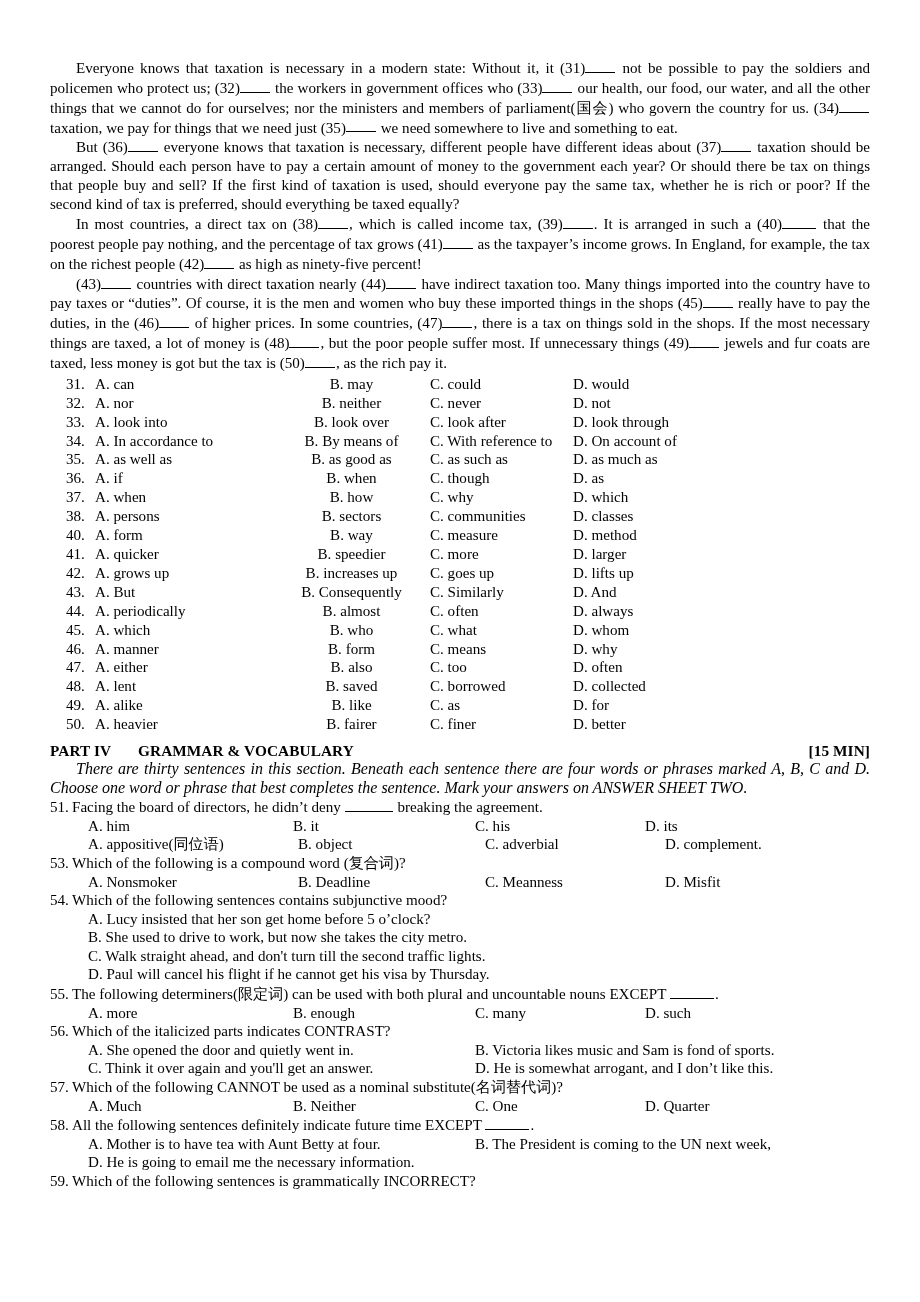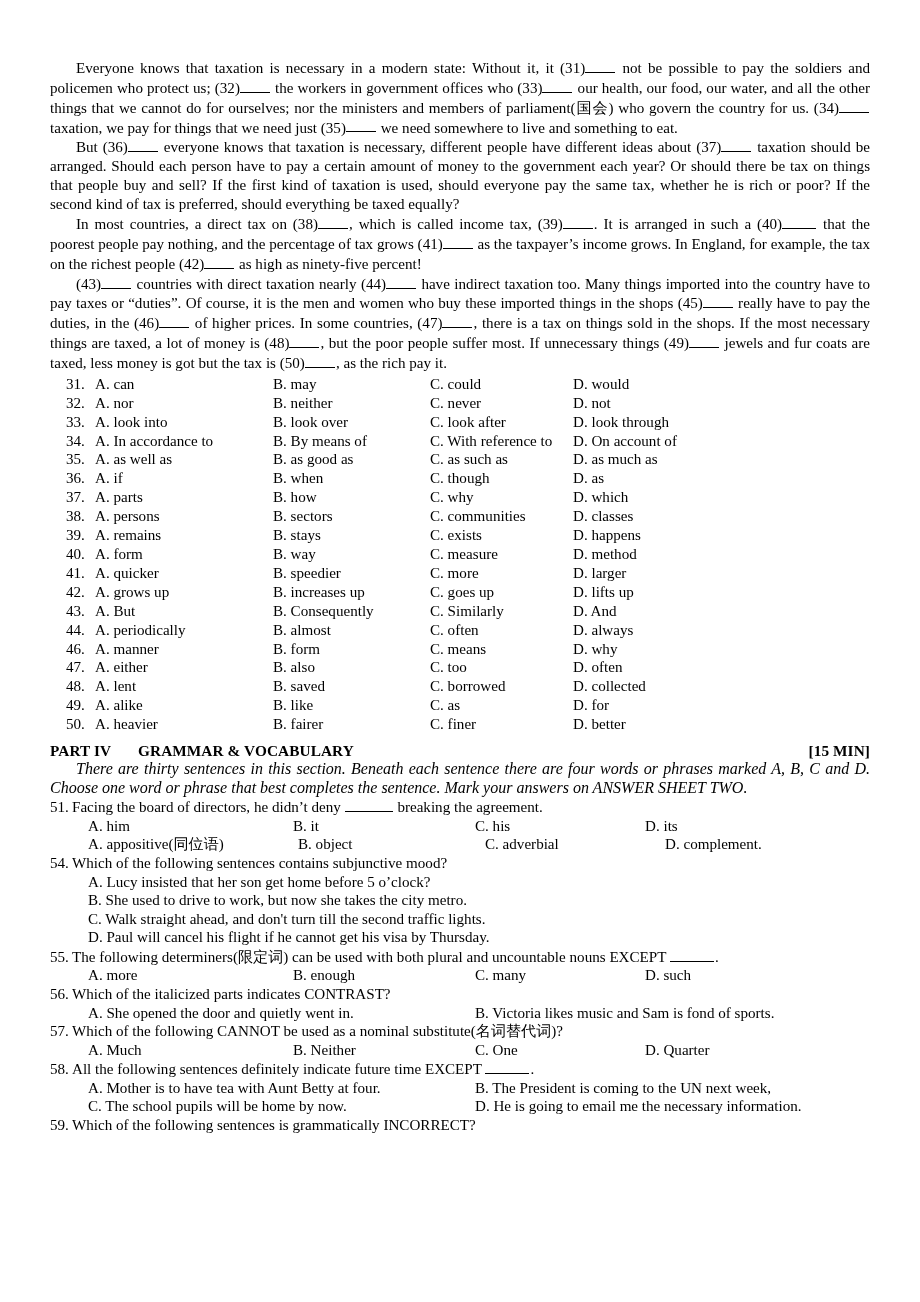--- a/index.html
+++ b/index.html
@@ -54,21 +54,21 @@
     display: flex;
     white-space: nowrap;
   }
   .cloze-row .num {
     width: 29px;
     padding-left: 16px;
     box-sizing: content-box;
     flex: 0 0 auto;
   }
   .cloze-row .opt-a { width: 178px; flex: 0 0 auto; }
-  .cloze-row .opt-b { width: 157px; flex: 0 0 auto; }
+  .cloze-row .opt-b { width: 157px; flex: 0 0 auto; text-align: center; }
   .cloze-row .opt-c { width: 143px; flex: 0 0 auto; }
   .cloze-row .opt-d { flex: 0 0 auto; }
 
   
   .part-head {
     display: flex;
     align-items: baseline;
     font-weight: bold;
     font-size: 15.3px;
     margin-top: 8px;
@@ -174,40 +174,33 @@
       </div>
       <div class="cloze-row">
         <span class="num">36.</span>
         <span class="opt-a">A. if</span>
         <span class="opt-b">B. when</span>
         <span class="opt-c">C. though</span>
         <span class="opt-d">D. as</span>
       </div>
       <div class="cloze-row">
         <span class="num">37.</span>
-        <span class="opt-a">A. parts</span>
+        <span class="opt-a">A. when</span>
         <span class="opt-b">B. how</span>
         <span class="opt-c">C. why</span>
         <span class="opt-d">D. which</span>
       </div>
       <div class="cloze-row">
         <span class="num">38.</span>
         <span class="opt-a">A. persons</span>
         <span class="opt-b">B. sectors</span>
         <span class="opt-c">C. communities</span>
         <span class="opt-d">D. classes</span>
       </div>
       <div class="cloze-row">
-        <span class="num">39.</span>
-        <span class="opt-a">A. remains</span>
-        <span class="opt-b">B. stays</span>
-        <span class="opt-c">C. exists</span>
-        <span class="opt-d">D. happens</span>
-      </div>
-      <div class="cloze-row">
         <span class="num">40.</span>
         <span class="opt-a">A. form</span>
         <span class="opt-b">B. way</span>
         <span class="opt-c">C. measure</span>
         <span class="opt-d">D. method</span>
       </div>
       <div class="cloze-row">
         <span class="num">41.</span>
         <span class="opt-a">A. quicker</span>
         <span class="opt-b">B. speedier</span>
@@ -227,20 +220,27 @@
         <span class="opt-b">B. Consequently</span>
         <span class="opt-c">C. Similarly</span>
         <span class="opt-d">D. And</span>
       </div>
       <div class="cloze-row">
         <span class="num">44.</span>
         <span class="opt-a">A. periodically</span>
         <span class="opt-b">B. almost</span>
         <span class="opt-c">C. often</span>
         <span class="opt-d">D. always</span>
+      </div>
+      <div class="cloze-row">
+        <span class="num">45.</span>
+        <span class="opt-a">A. which</span>
+        <span class="opt-b">B. who</span>
+        <span class="opt-c">C. what</span>
+        <span class="opt-d">D. whom</span>
       </div>
       <div class="cloze-row">
         <span class="num">46.</span>
         <span class="opt-a">A. manner</span>
         <span class="opt-b">B. form</span>
         <span class="opt-c">C. means</span>
         <span class="opt-d">D. why</span>
       </div>
       <div class="cloze-row">
         <span class="num">47.</span>
@@ -292,20 +292,29 @@
 
   <div class="gq">
     <div class="opts4 wide">
       <span class="c1">A. appositive(同位语)</span>
       <span class="c2">B. object</span>
       <span class="c3">C. adverbial</span>
       <span class="c4">D. complement.</span>
     </div>
   </div>
 
+  <div class="gq">
+    <div class="stem"><span class="qnum">53.</span><span>Which of the following is a compound word (复合词)?</span></div>
+    <div class="opts4 wide">
+      <span class="c1">A. Nonsmoker</span>
+      <span class="c2">B. Deadline</span>
+      <span class="c3">C. Meanness</span>
+      <span class="c4">D. Misfit</span>
+    </div>
+  </div>
 
   <div class="gq">
     <div class="stem"><span class="qnum">54.</span><span>Which of the following sentences contains subjunctive mood?</span></div>
     <div class="opts-stack">
       <div>A. Lucy insisted that her son get home before 5 o’clock?</div>
       <div>B. She used to drive to work, but now she takes the city metro.</div>
       <div>C. Walk straight ahead, and don't turn till the second traffic lights.</div>
       <div>D. Paul will cancel his flight if he cannot get his visa by Thursday.</div>
     </div>
   </div>
@@ -319,40 +328,43 @@
       <span class="c4">D. such</span>
     </div>
   </div>
 
   <div class="gq">
     <div class="stem"><span class="qnum">56.</span><span>Which of the italicized parts indicates CONTRAST?</span></div>
     <div class="opts2">
       <span class="h1">A. She opened the door and quietly went in.</span>
       <span class="h2">B. Victoria likes music and Sam is fond of sports.</span>
     </div>
+    <div class="opts2">
+      <span class="h1">C. Think it over again and you'll get an answer.</span>
+      <span class="h2">D. He is somewhat arrogant, and I don’t like this.</span>
+    </div>
   </div>
 
   <div class="gq">
     <div class="stem"><span class="qnum">57.</span><span>Which of the following CANNOT be used as a nominal substitute(名词替代词)?</span></div>
     <div class="opts4">
       <span class="c1">A. Much</span>
       <span class="c2">B. Neither</span>
       <span class="c3">C. One</span>
       <span class="c4">D. Quarter</span>
     </div>
   </div>
 
   <div class="gq">
     <div class="stem"><span class="qnum">58.</span><span>All the following sentences definitely indicate future time EXCEPT </span><span class="blank" style="width:44px"></span><span>.</span></div>
     <div class="opts2">
       <span class="h1">A. Mother is to have tea with Aunt Betty at four.</span>
       <span class="h2">B. The President is coming to the UN next week,</span>
     </div>
     <div class="opts2">
-      <span class="h1">C. The school pupils will be home by now.</span>
       <span class="h2">D. He is going to email me the necessary information.</span>
     </div>
   </div>
 
   <div class="gq">
     <div class="stem"><span class="qnum">59.</span><span>Which of the following sentences is grammatically INCORRECT?</span></div>
   </div>
 
 </div>
 

